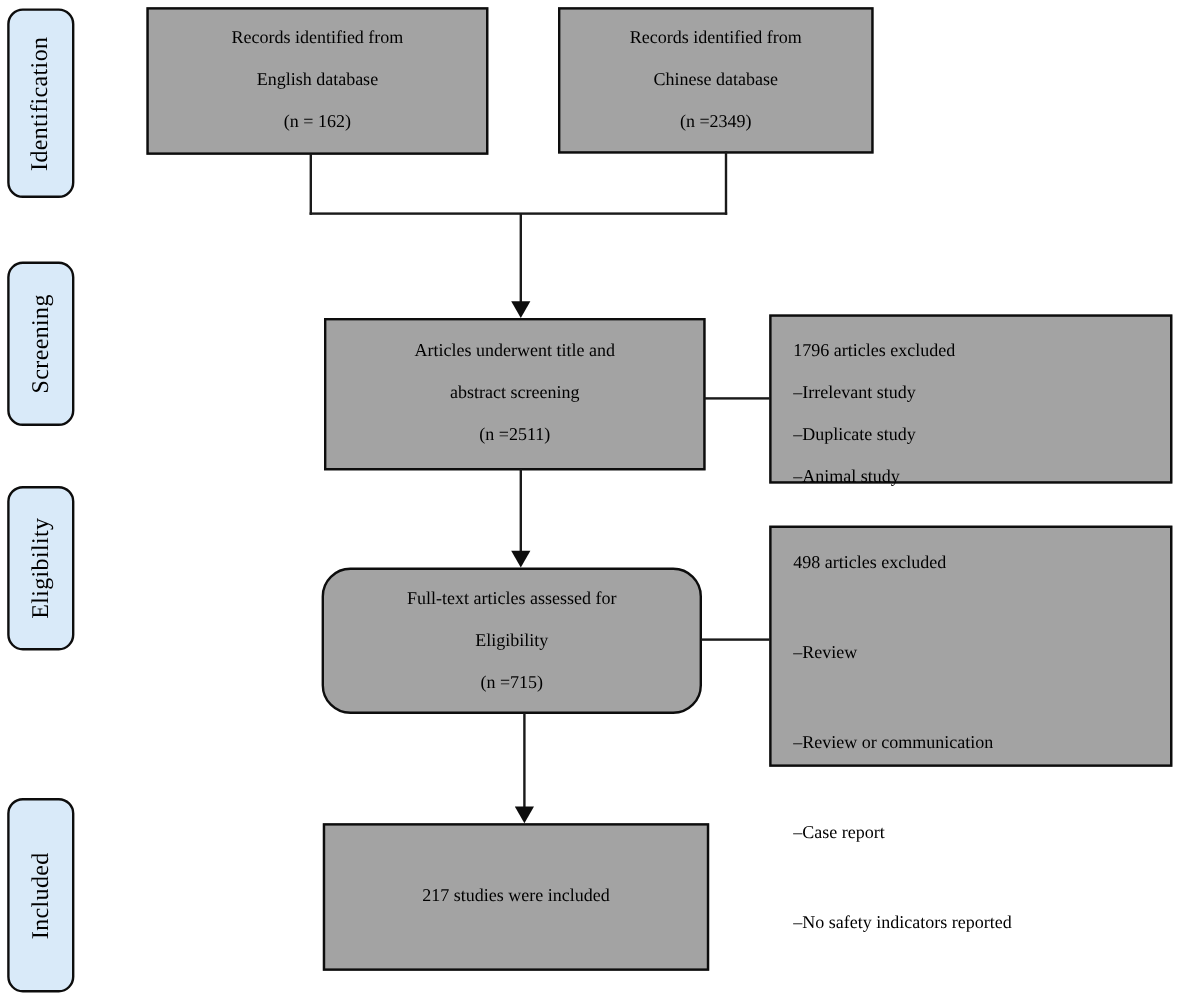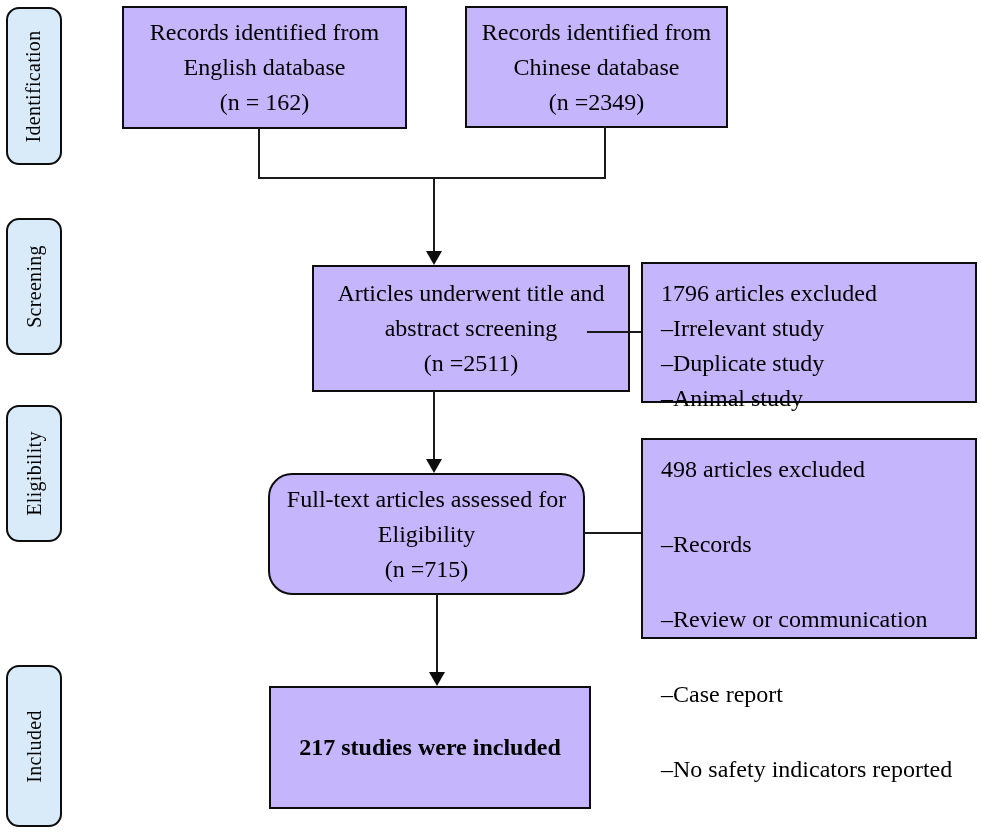--- a/index.html
+++ b/index.html
@@ -30,28 +30,28 @@
   .stage .stage-text {
     display: block;
     transform: rotate(-90deg);
     white-space: nowrap;
     font-size: 20px;
     letter-spacing: 0.3px;
   }
   
   .fbox {
     position: absolute;
-    background: #c4b5fd;
+    background: #a3a3a3;
     border: 2.5px solid #0d0d0d;
     box-sizing: border-box;
     display: flex;
     flex-direction: column;
     justify-content: center;
     text-align: center;
-    font-size: 24px;
+    font-size: 15px;
     line-height: 35px;
   }
   .fbox.left-align {
     justify-content: flex-start;
     text-align: left;
     padding-left: 18px;
     padding-right: 6px;
   }
   .fbox.exc1 { padding-top: 12px; }
   .fbox.exc2 { padding-top: 12px; gap: 40px; }
@@ -99,21 +99,21 @@
     <div>Chinese database</div>
     <div>(n =2349)</div>
   </div>
 
   <div class="vline" style="left:258px; top:128px; height:51px;"></div>
   <div class="vline" style="left:604px; top:126px; height:53px;"></div>
   <div class="hline" style="left:258px; top:177px; width:348px;"></div>
   <div class="vline" style="left:433px; top:178px; height:74px;"></div>
   <div class="arrowhead" style="left:426px; top:251px;"></div>
 
-  <div class="fbox" style="left:270px; top:265px; width:318px; height:127px;margin-left:42px;">
+  <div class="fbox" style="left:270px; top:265px; width:318px; height:127px;">
     <div>Articles underwent title and</div>
     <div>abstract screening</div>
     <div>(n =2511)</div>
   </div>
 
   <div class="hline" style="left:587px; top:331px; width:55px;"></div>
 
   <div class="fbox left-align exc1" style="left:641px; top:262px; width:336px; height:141px;">
     <div>1796 articles excluded</div>
     <div>–Irrelevant study</div>
@@ -127,26 +127,26 @@
   <div class="fbox" style="left:268px; top:473px; width:317px; height:122px;border-radius:24px;">
     <div>Full-text articles assessed for</div>
     <div>Eligibility</div>
     <div>(n =715)</div>
   </div>
 
   <div class="hline" style="left:584px; top:532px; width:58px;"></div>
 
   <div class="fbox left-align exc2" style="left:641px; top:438px; width:336px; height:201px;">
     <div>498 articles excluded</div>
-    <div>–Records</div>
+    <div>–Review</div>
     <div>–Review or communication</div>
     <div>–Case report</div>
     <div>–No safety indicators reported</div>
   </div>
 
   <div class="vline" style="left:436px; top:594px; height:80px;"></div>
   <div class="arrowhead" style="left:429px; top:672px;"></div>
 
-  <div class="fbox" style="left:269px; top:686px; width:322px; height:123px;font-weight:bold;">
+  <div class="fbox" style="left:269px; top:686px; width:322px; height:123px;">
     <div>217 studies were included</div>
   </div>
 
 </div>
 
 </body></html>

